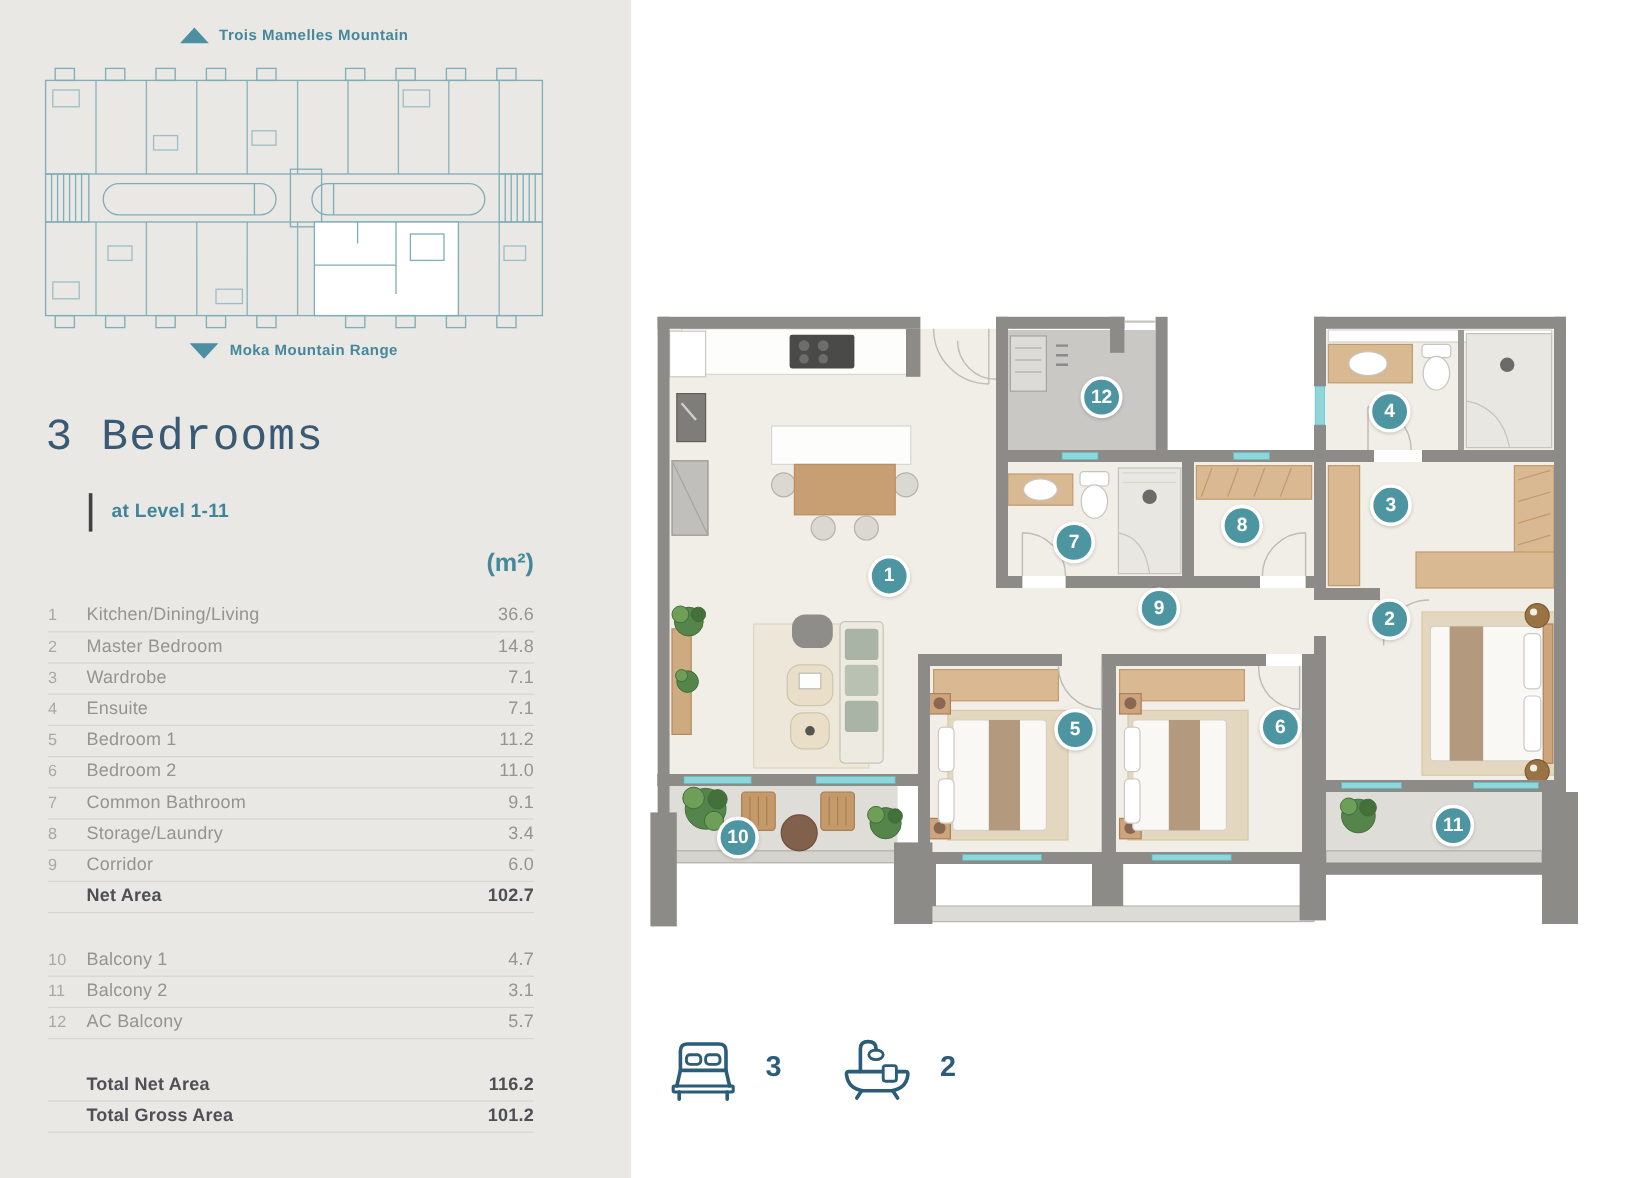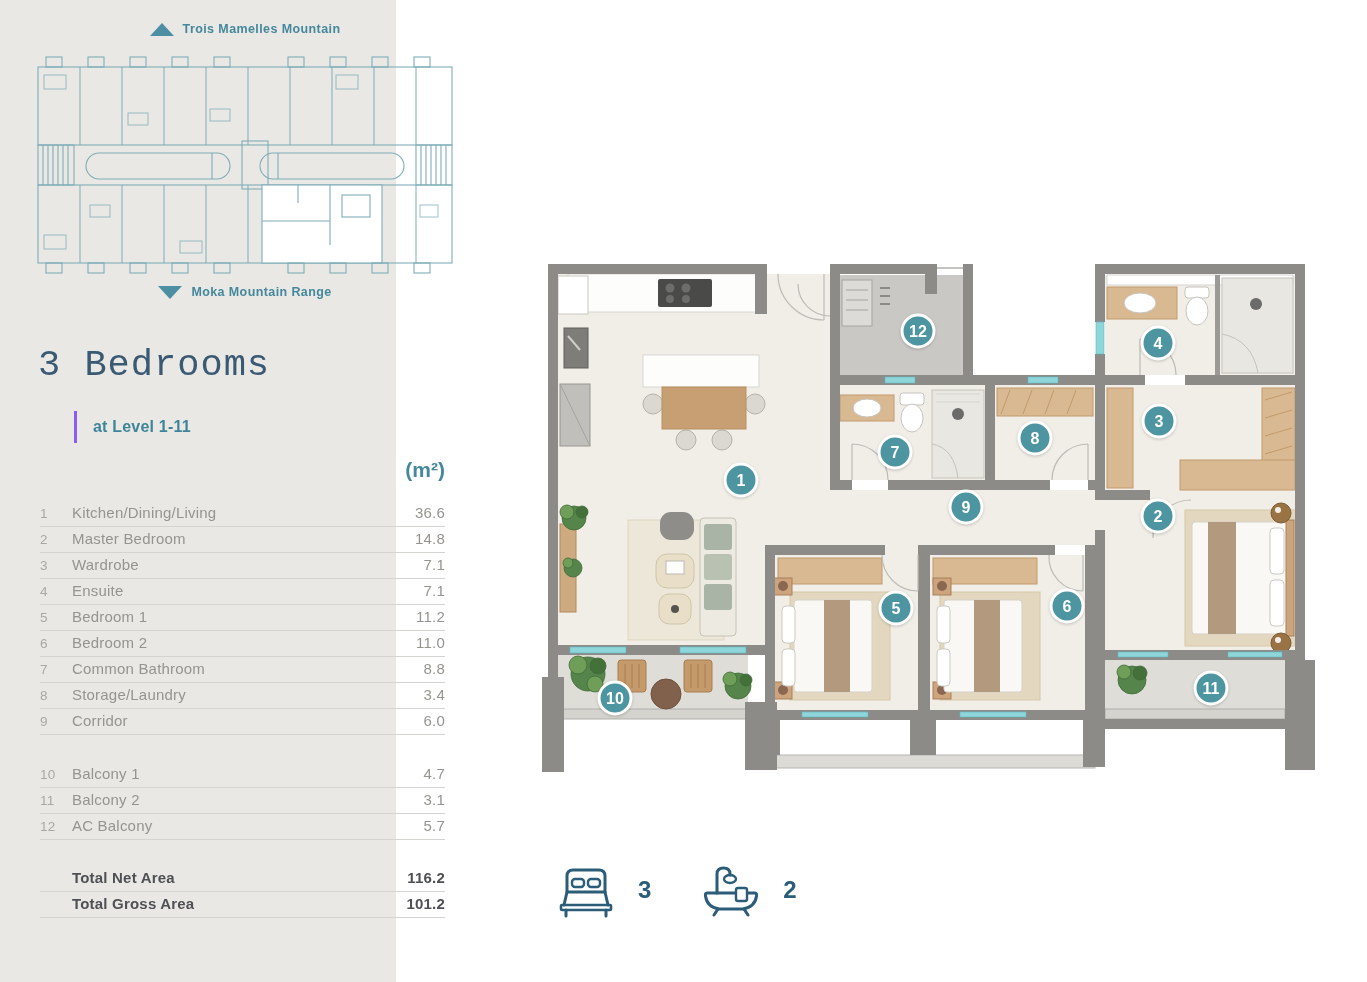--- a/index.html
+++ b/index.html
@@ -2,30 +2,30 @@
 <html><head>
 <meta charset="utf-8">
 <style>
   html,body{margin:0;padding:0}
   body{
     position:relative;width:1367px;height:982px;overflow:hidden;
     background:#ffffff;font-family:"Liberation Sans",sans-serif;
     -webkit-font-smoothing:antialiased;
   }
   
-  .sidebar{position:absolute;left:0;top:0;width:396px;height:982px;background:#e9e8e5}
+  .sidebar{position:absolute;left:0;top:0;width:526px;height:982px;background:#e9e8e5}
   .kp-label{position:absolute;left:0;width:490px;display:flex;justify-content:center;align-items:center;gap:9px}
   .kp-label .txt{color:#45889c;font-weight:700;font-size:12.5px;letter-spacing:.4px}
   .tri-up{width:0;height:0;border-left:12px solid transparent;border-right:12px solid transparent;border-bottom:13px solid #4d8fa2}
   .tri-down{width:0;height:0;border-left:12px solid transparent;border-right:12px solid transparent;border-top:13px solid #4d8fa2}
   .keyplan{position:absolute;left:30px;top:45px;width:430px;height:235px}
   .keyplan svg{display:block}
   .unit-title{position:absolute;left:38px;top:344px;font-family:Liberation Mono, monospace;
     font-weight:400;font-size:37px;color:#3a5a74;letter-spacing:1px}
-  .level{position:absolute;left:74px;top:411px;border-left:3px solid #8b5cf6;padding:7px 0 7px 16px;
+  .level{position:absolute;left:74px;top:411px;border-left:3px solid #404040;padding:7px 0 7px 16px;
     color:#3f8599;font-weight:700;font-size:16px;letter-spacing:.2px}
   .m2{position:absolute;left:40px;top:458px;width:405px;text-align:right;color:#45889c;font-weight:700;font-size:21px}
   .area-table{position:absolute;left:40px;top:501px;width:405px}
   .row{display:flex;align-items:baseline;height:20px;padding:3px 0 2px;border-bottom:1px solid #d5d4d0;
     font-size:15px;color:#95948f;letter-spacing:.2px}
   .row .num{width:32px;font-size:13.5px;color:#a9a8a4}
   .row .lbl{flex:1}
   .row .val{text-align:left}
   .row.bold{color:#4f5055;font-weight:700}
   .tgap1{height:27px}
@@ -160,31 +160,36 @@
           <span class="val">11.2</span>
         </div>
         <div class="row">
           <span class="num">6</span>
           <span class="lbl">Bedroom 2</span>
           <span class="val">11.0</span>
         </div>
         <div class="row">
           <span class="num">7</span>
           <span class="lbl">Common Bathroom</span>
-          <span class="val">8.8</span>
+          <span class="val">9.1</span>
         </div>
         <div class="row">
           <span class="num">8</span>
           <span class="lbl">Storage/Laundry</span>
           <span class="val">3.4</span>
         </div>
         <div class="row">
           <span class="num">9</span>
           <span class="lbl">Corridor</span>
           <span class="val">6.0</span>
+        </div>
+        <div class="row bold">
+          <span class="num"></span>
+          <span class="lbl">Net Area</span>
+          <span class="val">102.7</span>
         </div>
       </div>
     <div class="tgap1"></div>
     <div id="balcony-rows">
         <div class="row">
           <span class="num">10</span>
           <span class="lbl">Balcony 1</span>
           <span class="val">4.7</span>
         </div>
         <div class="row">

